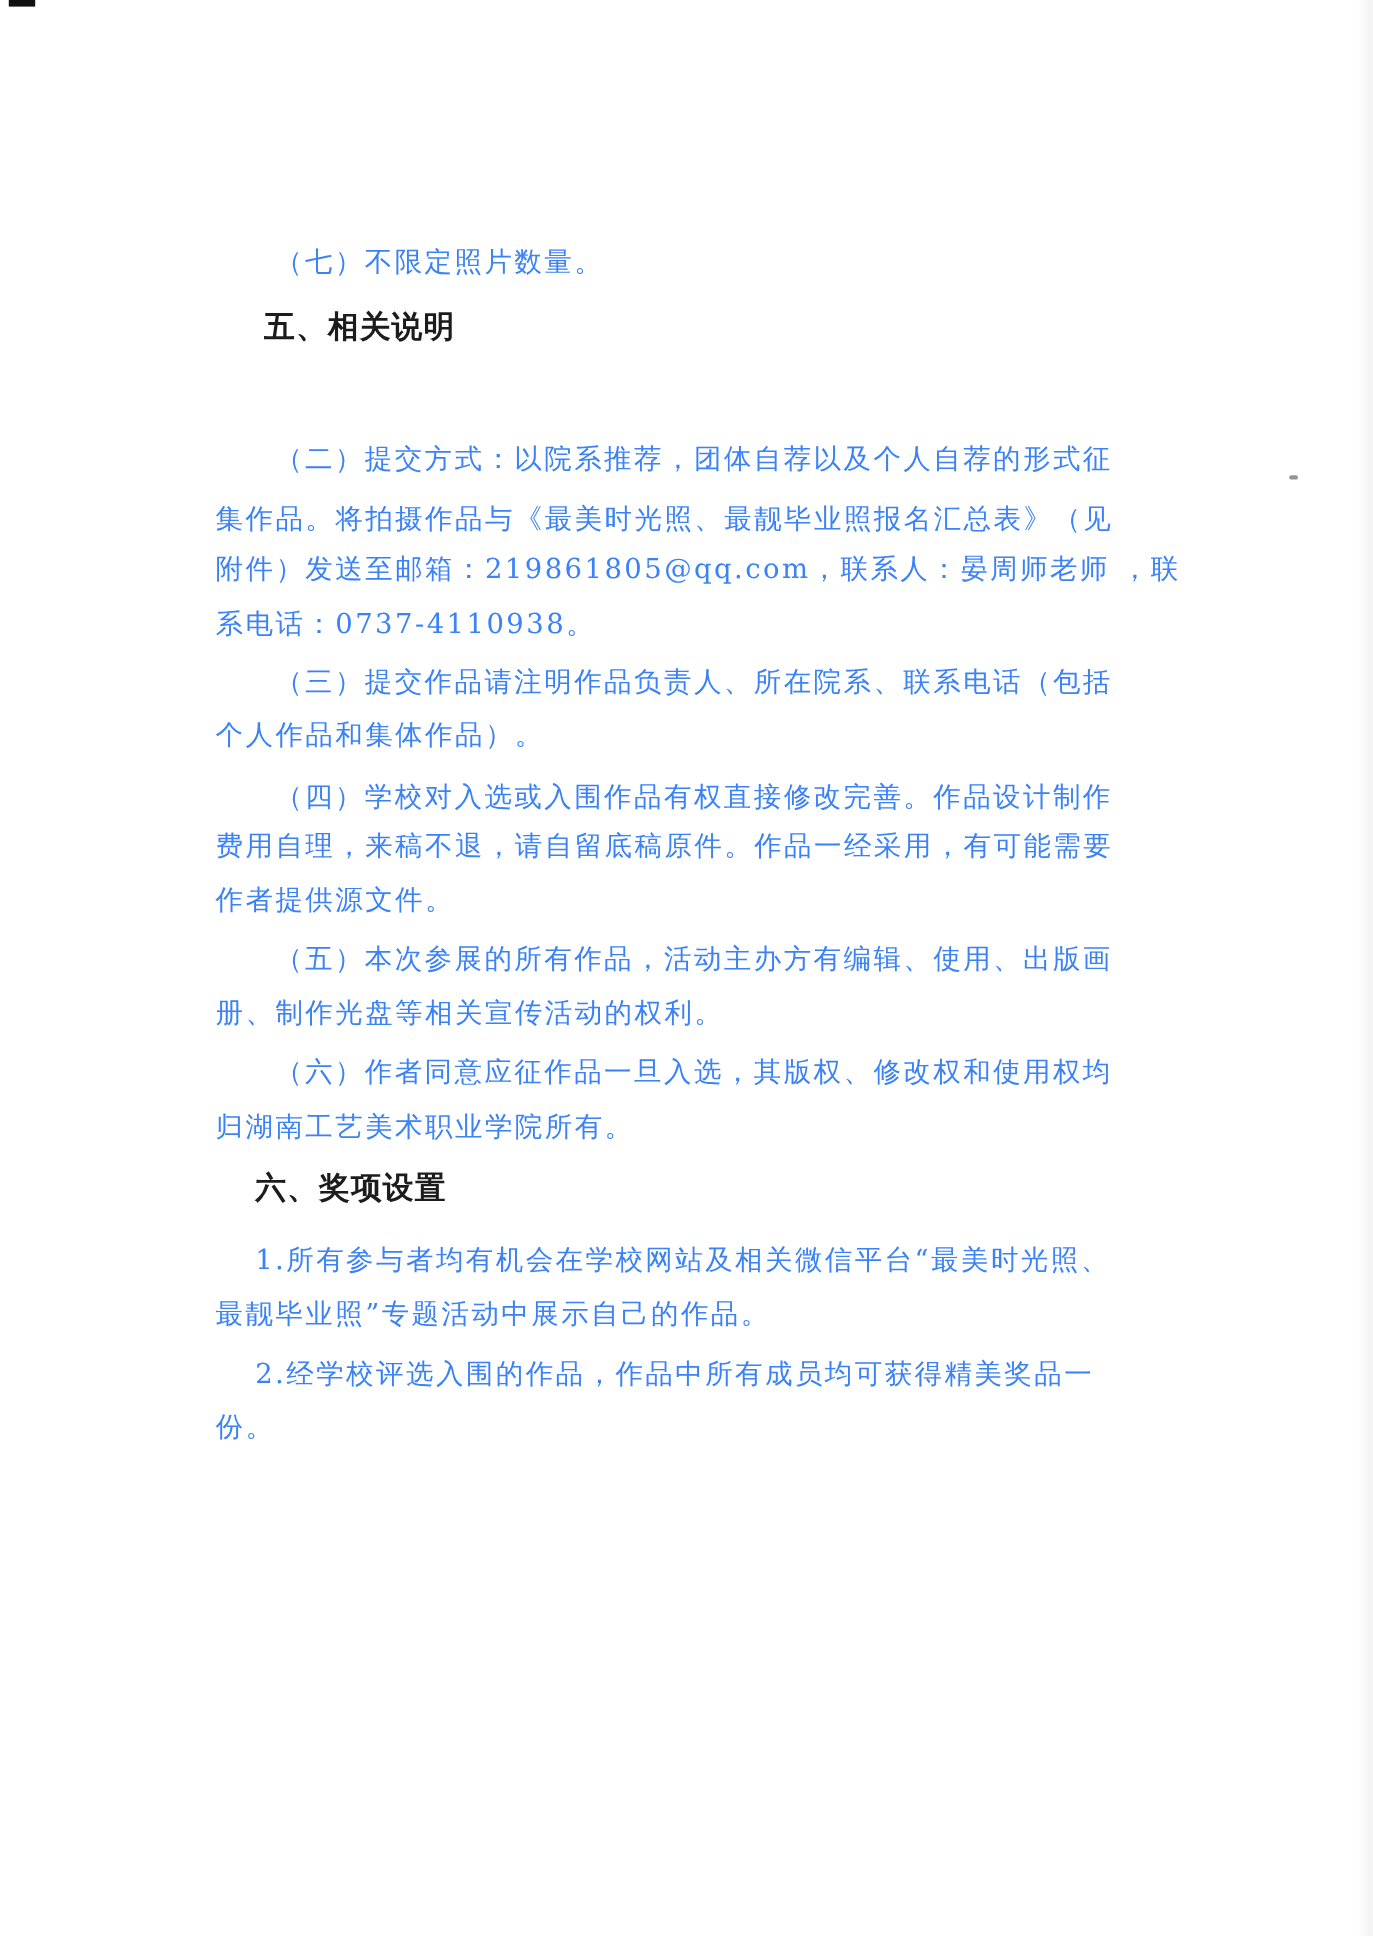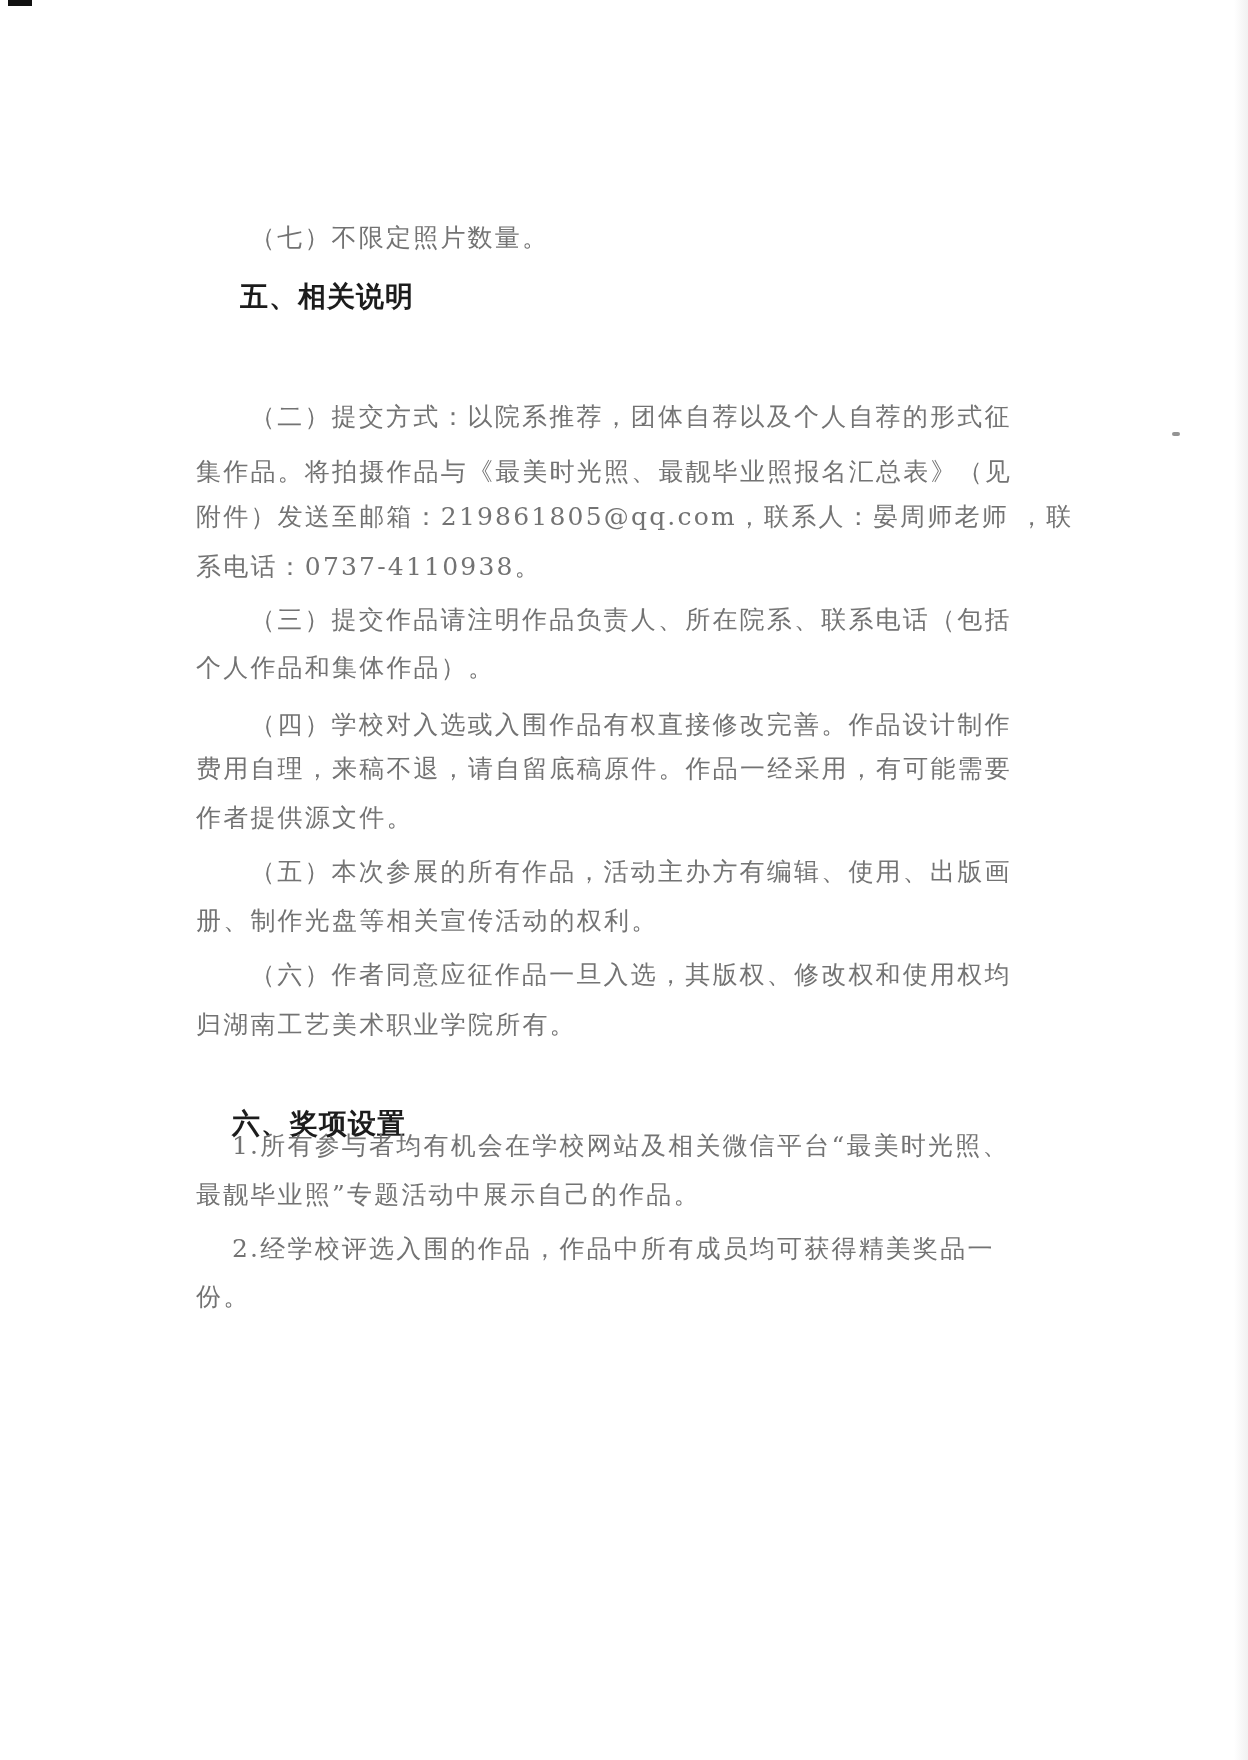--- a/index.html
+++ b/index.html
@@ -16,21 +16,21 @@
     position: absolute; right: 0; top: 0; width: 14px; height: 1760px;
     background: linear-gradient(to right, #ffffff, #f1f1f1);
   }
   .speck {
     position: absolute; left: 1172px; top: 432px; width: 8px; height: 4px;
     background: #666; border-radius: 2px; opacity: .7;
   }
   .page { position: absolute; left: 0; top: 0; width: 1248px; height: 1760px; }
   .line {
     position: absolute; font-size: 25px; line-height: 34px; white-space: pre;
-    letter-spacing: 2.2px; color: #737373;
+    letter-spacing: 2.2px; color: #3b82f6;
   }
   .heading {
     font-family: "DejaVu Sans", "Liberation Sans", sans-serif;
     font-size: 28px; letter-spacing: 1px; color: #1c1c1c; font-weight: bold;
   }
 </style>
 </head>
 <body>
 
 <div class="page">
@@ -54,20 +54,20 @@
   <div class="line" style="left:250px; top:708px;">（四）学校对入选或入围作品有权直接修改完善。作品设计制作</div>
   <div class="line" style="left:196px; top:752px;">费用自理，来稿不退，请自留底稿原件。作品一经采用，有可能需要</div>
   <div class="line" style="left:196px; top:801px;">作者提供源文件。</div>
 
   <div class="line" style="left:250px; top:855px;">（五）本次参展的所有作品，活动主办方有编辑、使用、出版画</div>
   <div class="line" style="left:196px; top:904px;">册、制作光盘等相关宣传活动的权利。</div>
 
   <div class="line" style="left:250px; top:958px;">（六）作者同意应征作品一旦入选，其版权、修改权和使用权均</div>
   <div class="line" style="left:196px; top:1008px;">归湖南工艺美术职业学院所有。</div>
 
-  <div class="line heading" style="left:232px; top:1063px;margin-top:44px;">六、奖项设置</div>
+  <div class="line heading" style="left:232px; top:1063px;">六、奖项设置</div>
 
   <div class="line" style="left:232px; top:1129px;">1.所有参与者均有机会在学校网站及相关微信平台“最美时光照、</div>
   <div class="line" style="left:196px; top:1178px;">最靓毕业照”专题活动中展示自己的作品。</div>
 
   <div class="line" style="left:232px; top:1232px;">2.经学校评选入围的作品，作品中所有成员均可获得精美奖品一</div>
   <div class="line" style="left:196px; top:1280px;">份。</div>
 </div>
 
 </body></html>

